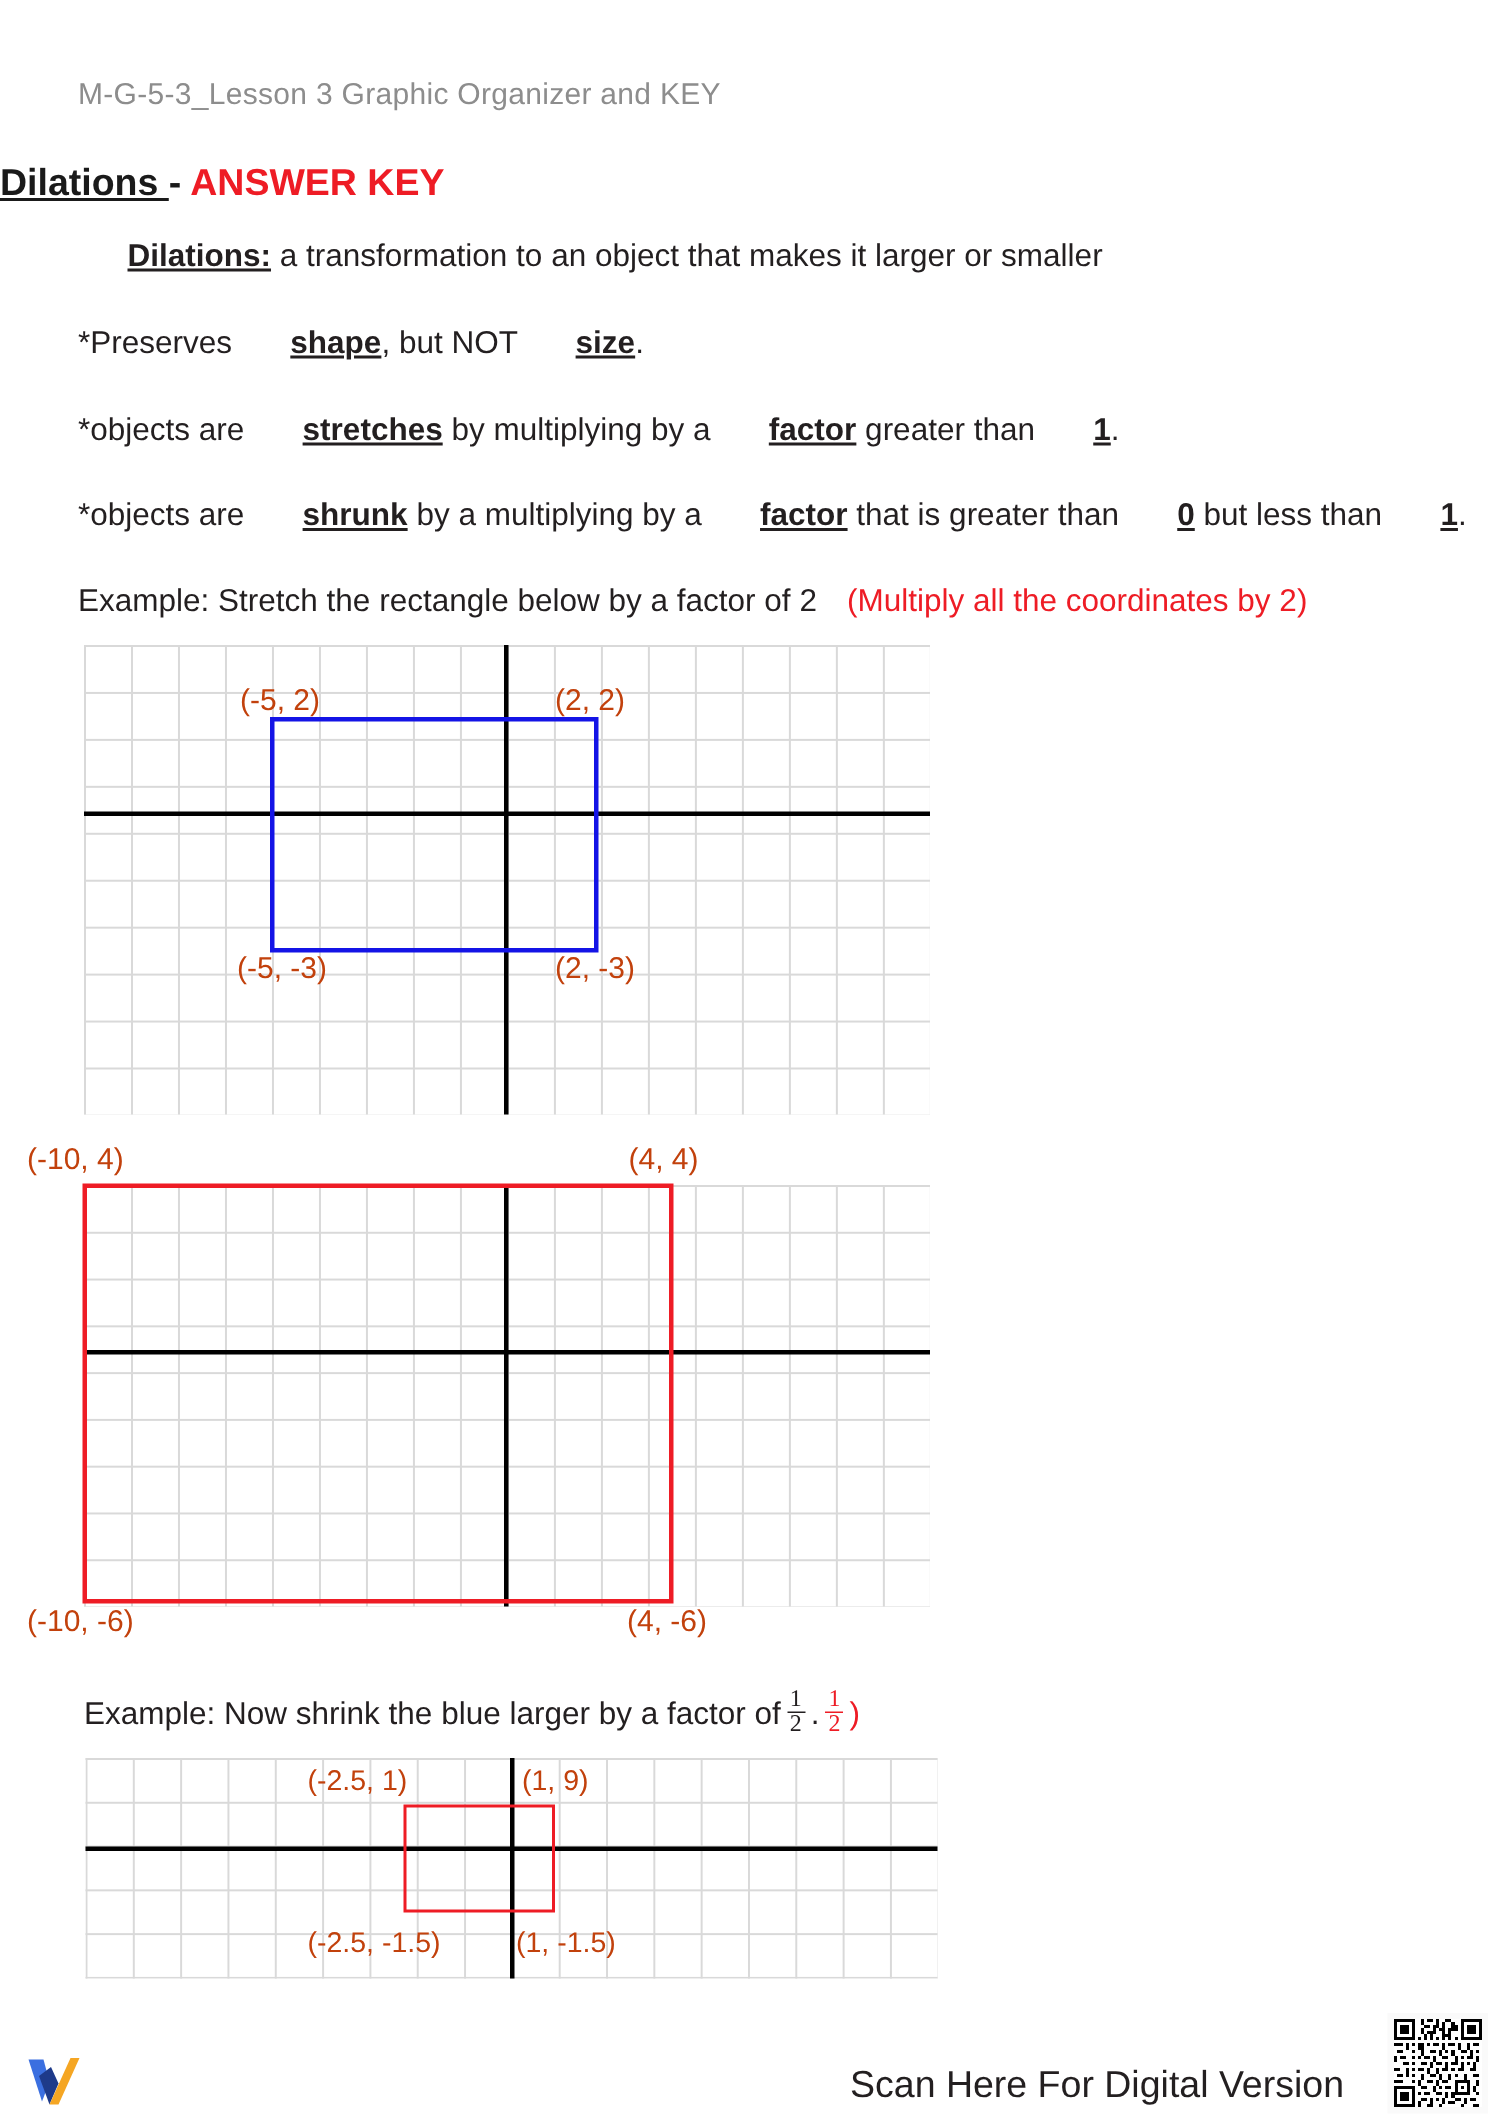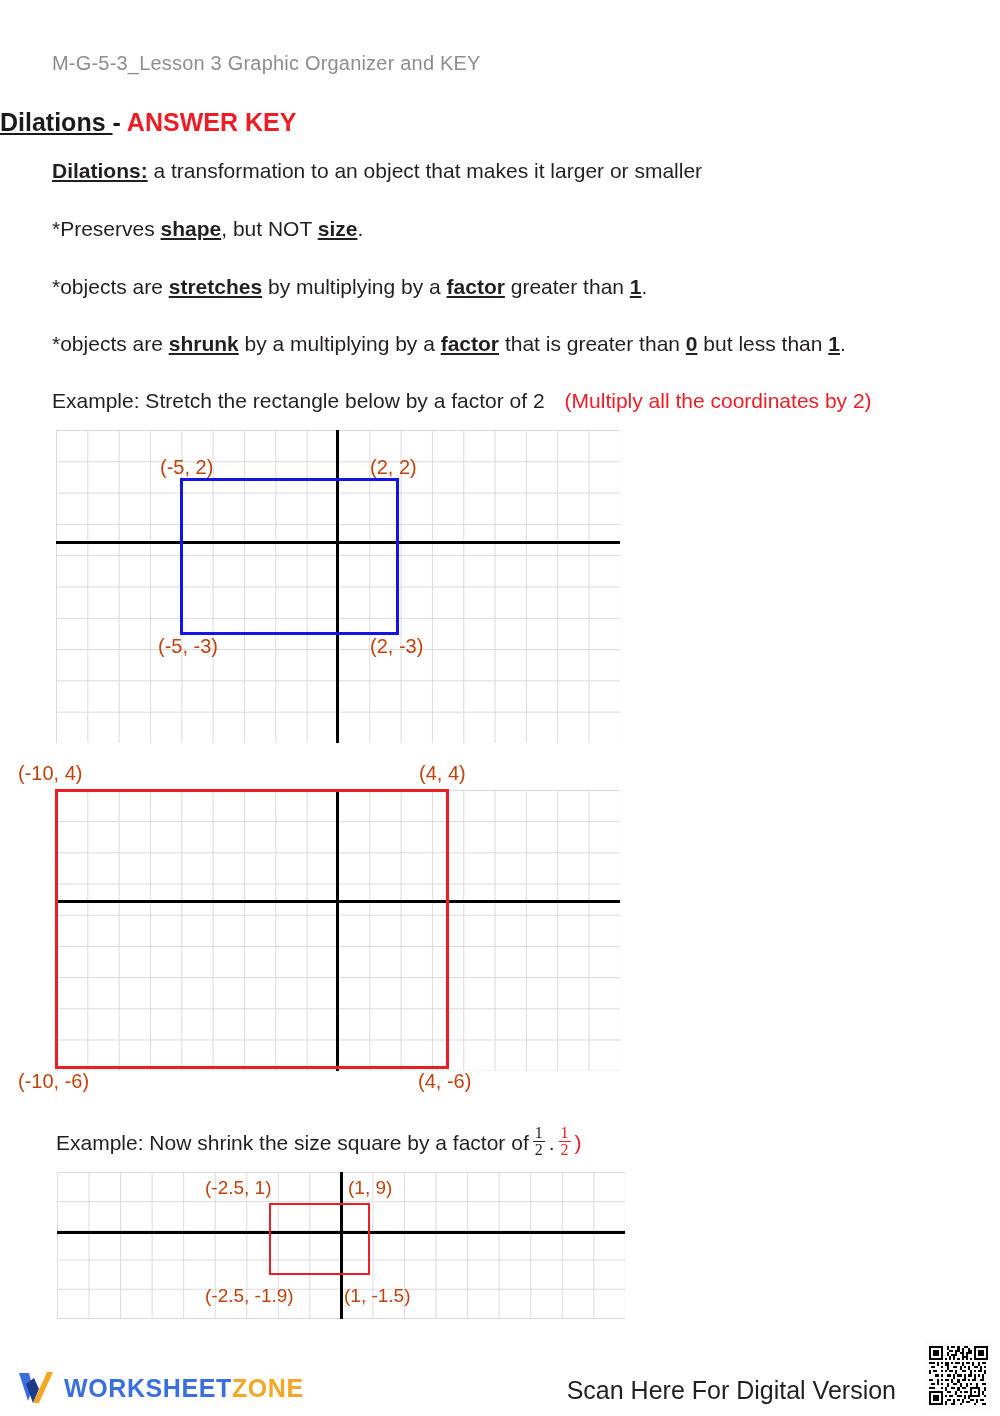--- a/index.html
+++ b/index.html
@@ -42,21 +42,21 @@
 
   
   .line {
     position: absolute;
     left: 52px;
     font-size: 21px;
     line-height: 26px;
     white-space: nowrap;
     color: #231f20;
   }
-  .u { text-decoration: underline; font-weight: bold; }
+  .u { text-decoration: underline; font-weight: bold; margin-left: 33px; }
   .red { color: #ee1c25; }
 
   .l1 { top: 158px; }
   .l2 { top: 216px; }
   .l3 { top: 274px; }
   .l4 { top: 331px; }
   .l5 { top: 388px; }
 
   .l5 .red { margin-left: 20px; }
 
@@ -232,53 +232,52 @@
   <div class="axis-x"></div>
   <div class="axis-y"></div>
   <div class="shape shape-red" style="left:-1px; top:-1px; width:394px; height:280px;"></div>
 </div>
 <div class="coord" style="left:18px;  top:762px;">(-10, 4)</div>
 <div class="coord" style="left:419px; top:762px;">(4, 4)</div>
 <div class="coord" style="left:18px;  top:1070px;">(-10, -6)</div>
 <div class="coord" style="left:418px; top:1070px;">(4, -6)</div>
 
 <div class="ex2">
-  <span>Example: Now shrink the size square by a factor of </span>
+  <span>Example: Now shrink the blue larger by a factor of </span>
   <span class="frac">
     <span class="num">1</span>
     <span class="den">2</span>
   </span>
   <span>.</span>
   <span class="frac red">
     <span class="num">1</span>
     <span class="den">2</span>
   </span>
   <span class="red">)</span>
 </div>
 
 <div class="grid" id="grid3">
   <div class="gridlines"></div>
   <div class="axis-x"></div>
   <div class="axis-y"></div>
   <div class="shape shape-red-thin" style="left:212px; top:31px; width:101px; height:72px;"></div>
 </div>
 <div class="coord coord-sm" style="left:205px; top:1177px;">(-2.5, 1)</div>
 <div class="coord coord-sm" style="left:348px; top:1177px;">(1, 9)</div>
-<div class="coord coord-sm" style="left:205px; top:1285px;">(-2.5, -1.9)</div>
+<div class="coord coord-sm" style="left:205px; top:1285px;">(-2.5, -1.5)</div>
 <div class="coord coord-sm" style="left:344px; top:1285px;">(1, -1.5)</div>
 
 <div class="logo">
   <span class="logo-mark">
     <svg width="40" height="36" viewBox="0 0 40 36" xmlns="http://www.w3.org/2000/svg">
       <path d="M3 3 L12 31 L17 18 L13 3 Z" fill="#3b6fe0"></path>
       <path d="M10 14 L17 33 L23 19 L18 8 Z" fill="#1e3a8a"></path>
       <path d="M31 2 L37 2 L23 33 L17 33 Z" fill="#f5a623"></path>
     </svg>
   </span>
-  <span class="logo-text"><span class="logo-ws">WORKSHEET</span><span class="logo-zone">ZONE</span></span>
 </div>
 
 <div class="scan-text">Scan Here For Digital Version</div>
 
 <div class="qr">
   <svg width="59" height="59" viewBox="0 0 29 29" shape-rendering="crispEdges" xmlns="http://www.w3.org/2000/svg">
     <rect width="29" height="29" fill="#ffffff"></rect>
     <g fill="#000000">
 
       <rect x="0" y="0" width="7" height="1"></rect>

